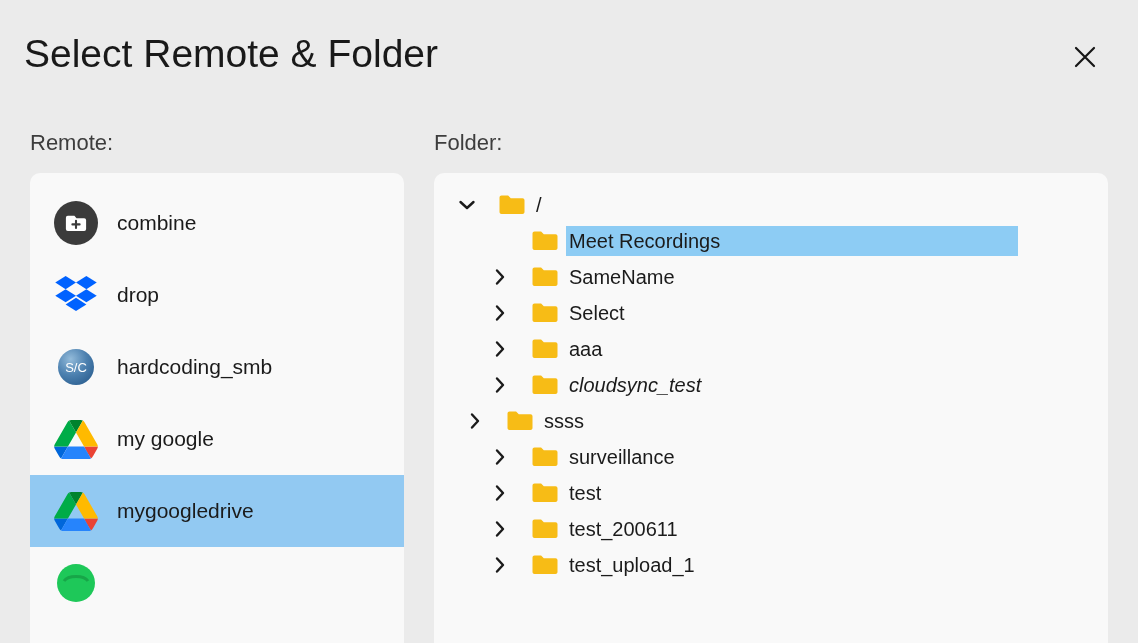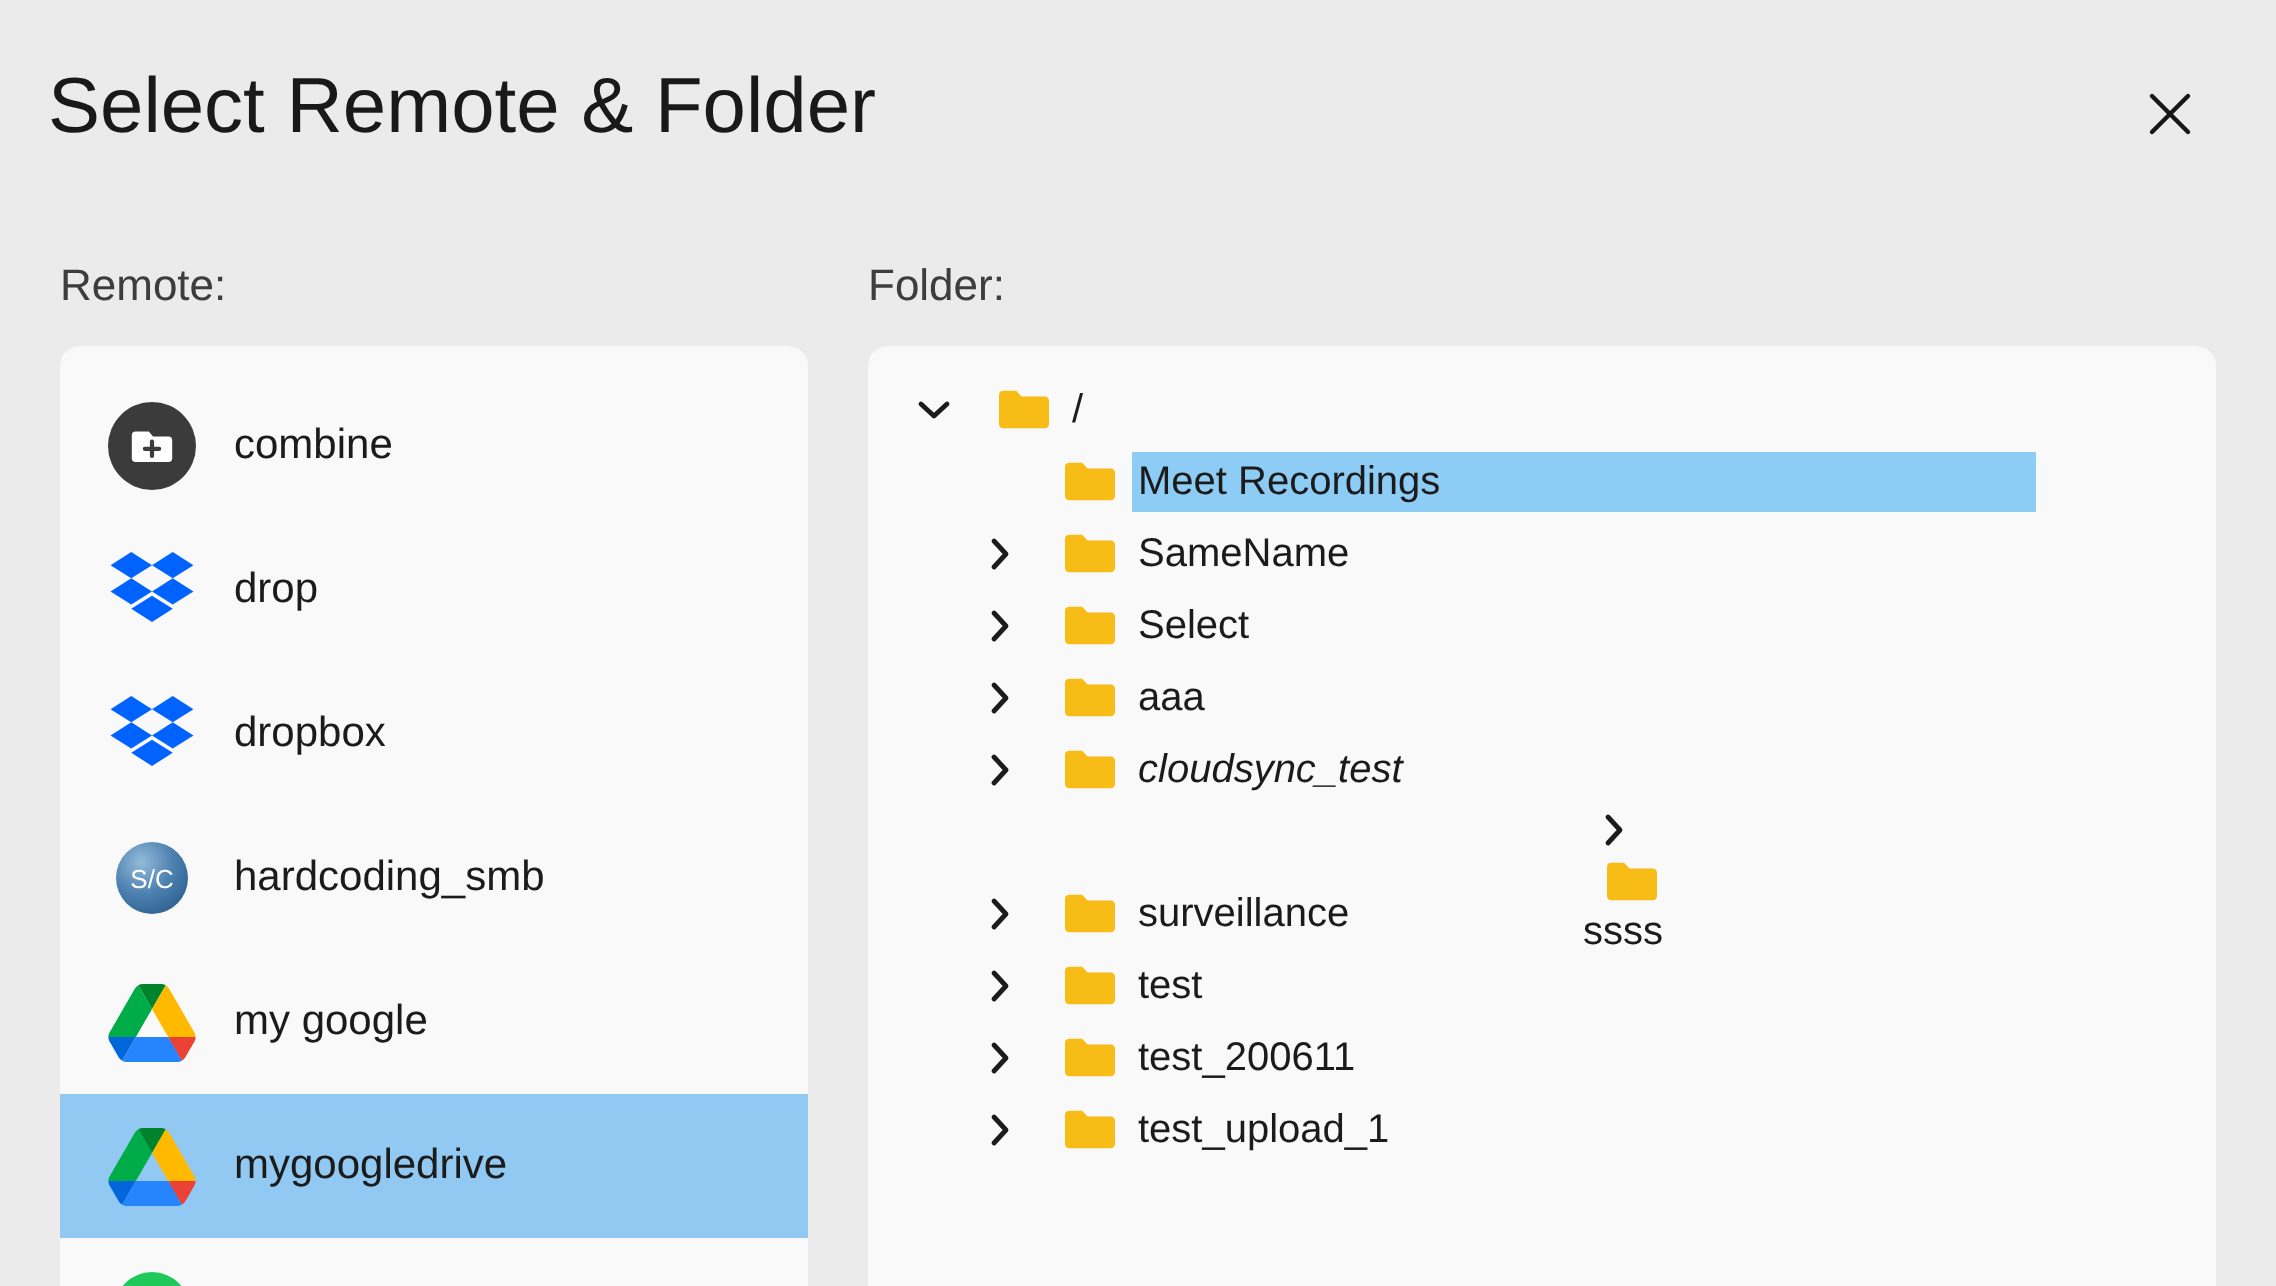--- a/index.html
+++ b/index.html
@@ -99,34 +99,20 @@
               <polygon points="12,15.2 24,22.8 12,30.4 0,22.8"></polygon>
               <polygon points="36,15.2 48,22.8 36,30.4 24,22.8"></polygon>
               <polygon points="12,32.9 24,40.5 36,32.9 24,25.3"></polygon>
             </g>
           </svg>
         </span>
     <span class="remote-item-label">drop</span>
   </div>
       <div class="remote-item">
     <span class="remote-icon">
-          <svg width="42" height="38" viewBox="0 0 48 44">
-            <g fill="#0062ff">
-              <polygon points="12,0 24,7.6 12,15.2 0,7.6"></polygon>
-              <polygon points="36,0 48,7.6 36,15.2 24,7.6"></polygon>
-              <polygon points="12,15.2 24,22.8 12,30.4 0,22.8"></polygon>
-              <polygon points="36,15.2 48,22.8 36,30.4 24,22.8"></polygon>
-              <polygon points="12,32.9 24,40.5 36,32.9 24,25.3"></polygon>
-            </g>
-          </svg>
-        </span>
-    <span class="remote-item-label">dropbox</span>
-  </div>
-      <div class="remote-item">
-    <span class="remote-icon">
           <svg width="38" height="38" viewBox="0 0 38 38">
             <defs>
               <radialGradient id="smbg" cx="35%" cy="28%" r="80%">
                 <stop offset="0%" stop-color="#93bbda"></stop>
                 <stop offset="55%" stop-color="#4d81b0"></stop>
                 <stop offset="100%" stop-color="#2e6192"></stop>
               </radialGradient>
             </defs>
             <circle cx="19" cy="19" r="18" fill="url(#smbg)"></circle>
             <text x="19" y="24" text-anchor="middle" font-size="13" fill="#ffffff" font-family="Liberation Sans, sans-serif">S/C</text>
@@ -238,21 +224,21 @@
             <path d="M9 5.5l6 6.5-6 6.5" fill="none" stroke="#1b1b1b" stroke-width="2.4" stroke-linecap="round" stroke-linejoin="round"></path>
           </svg>
         </span>
     <span class="folder-ic">
           <svg width="28" height="22" viewBox="0 0 28 22">
             <path d="M1.5 3.4c0-1.1.9-2 2-2h6.6l2.7 2.8h11.7c1.1 0 2 .9 2 2v11.9c0 1.1-.9 2-2 2H3.5c-1.1 0-2-.9-2-2z" fill="#f7bc16"></path>
           </svg>
         </span>
     <span class="tree-label">cloudsync_test</span>
   </div>
-      <div class="tree-row" style="padding-left: 71px; flex-direction: column;">
+      <div class="tree-row" style="padding-left: 29px;">
     <span class="chevron">
           <svg width="24" height="24" viewBox="0 0 24 24">
             <path d="M9 5.5l6 6.5-6 6.5" fill="none" stroke="#1b1b1b" stroke-width="2.4" stroke-linecap="round" stroke-linejoin="round"></path>
           </svg>
         </span>
     <span class="folder-ic">
           <svg width="28" height="22" viewBox="0 0 28 22">
             <path d="M1.5 3.4c0-1.1.9-2 2-2h6.6l2.7 2.8h11.7c1.1 0 2 .9 2 2v11.9c0 1.1-.9 2-2 2H3.5c-1.1 0-2-.9-2-2z" fill="#f7bc16"></path>
           </svg>
         </span>

